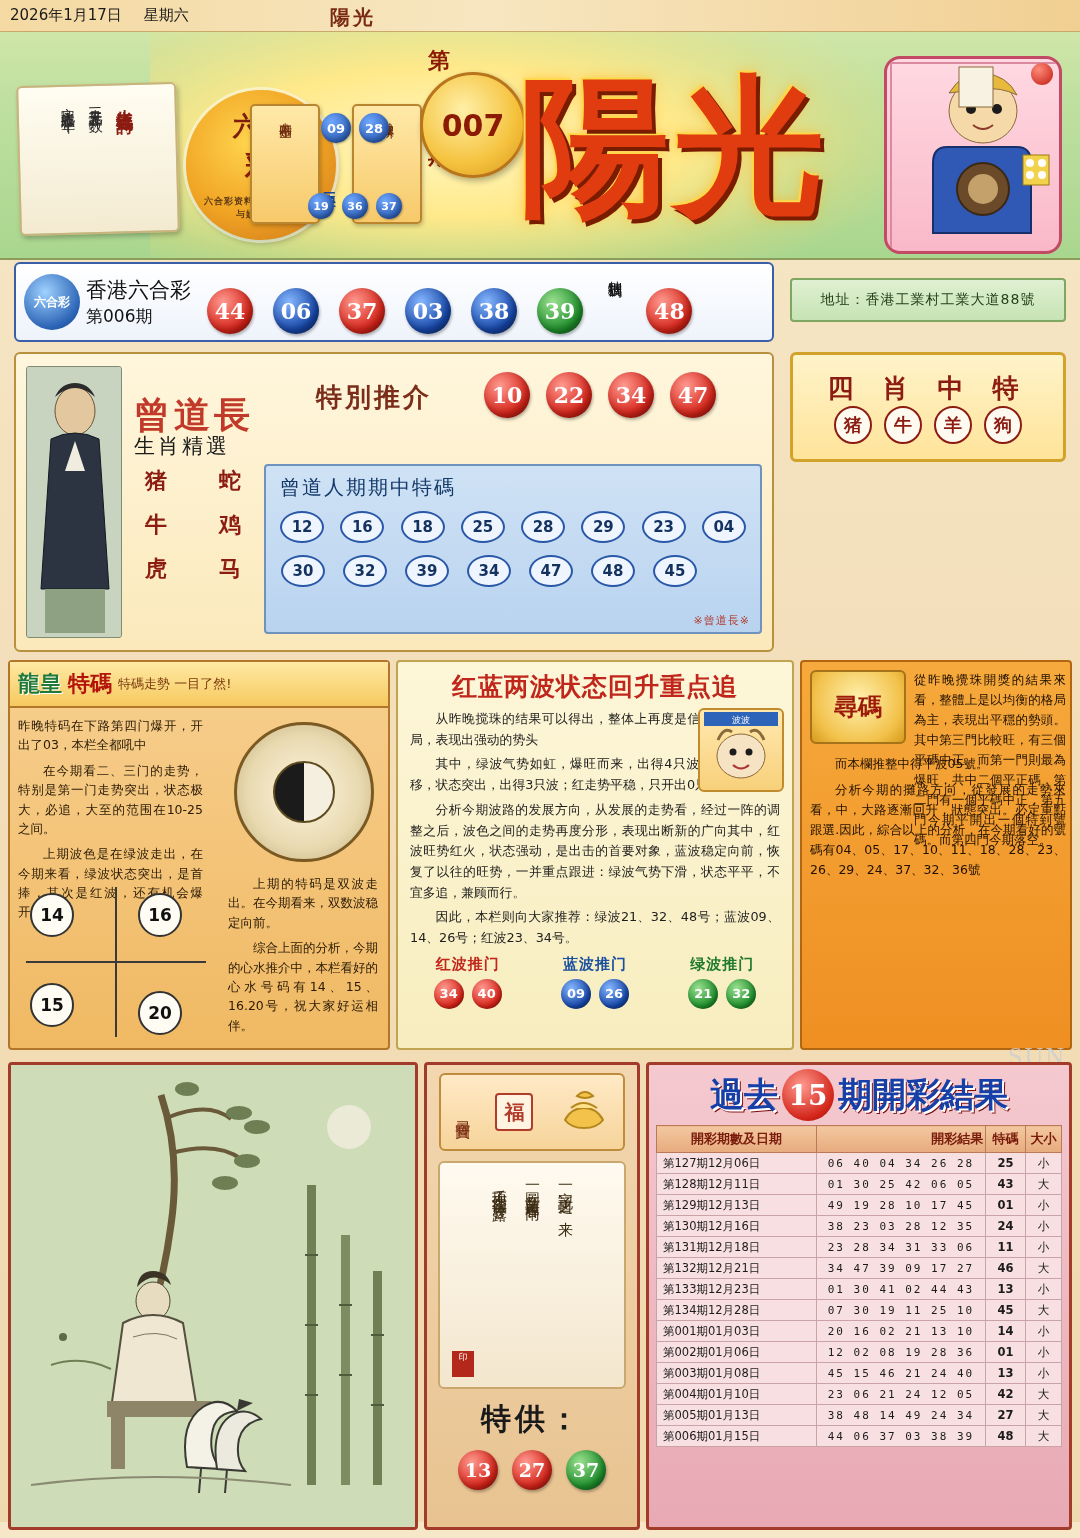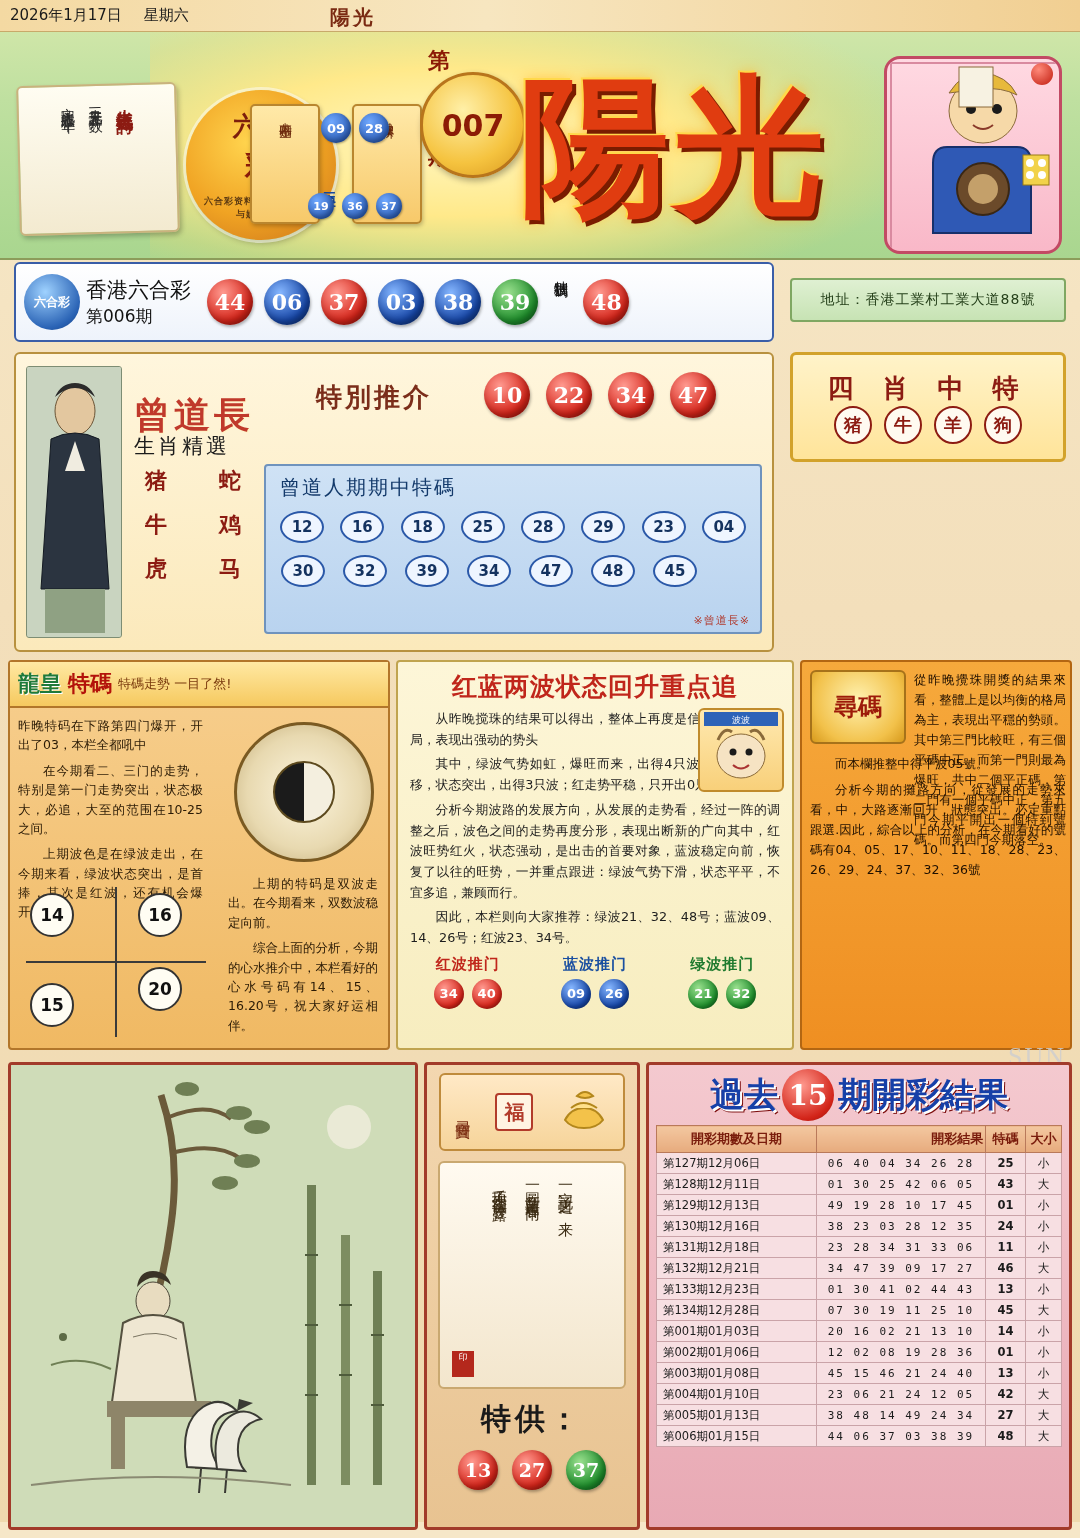--- a/index.html
+++ b/index.html
@@ -135,21 +135,21 @@
     display:flex; align-items:center; padding:0 8px;
   }
   .res-logo {
     width:56px; height:56px; border-radius:50%;
     background:radial-gradient(circle at 38% 32%, #9fd2ff, #2a63b5 70%, #123a7a);
     color:#fff; font-size:12px; display:flex; align-items:center; justify-content:center;
     font-weight:bold; margin-right:6px;
   }
   .res-title { font-size:21px; color:#111; line-height:1.35; }
   .res-title .sub { font-size:17px; }
-  .res-balls { display:flex; align-items:center; gap:11px; margin-left:16px; }
+  .res-balls { display:flex; align-items:flex-end; gap:20px; margin-left:16px; }
   .bigball {
     width:46px; height:46px; border-radius:50%;
     display:flex; align-items:center; justify-content:center;
     font-size:22px; font-weight:bold; color:#fff;
     box-shadow:inset -3px -4px 7px rgba(0,0,0,.28), 1px 2px 3px rgba(0,0,0,.3);
     font-family:"DejaVu Serif","Liberation Serif",serif;
   }
   .bigball.red   { background:radial-gradient(circle at 35% 30%, #ff9a90, #d6251a 65%, #8e0f08); }
   .bigball.blue  { background:radial-gradient(circle at 35% 30%, #86b7ff, #1747a8 65%, #0c2a68); }
   .bigball.green { background:radial-gradient(circle at 35% 30%, #9be08f, #1f8f2c 65%, #0d5a1a); }
@@ -613,21 +613,21 @@
       <div class="a-text2">
         <p style="margin:0 0 6px; text-indent:2em;">上期的特码是双波走出。在今期看来，双数波稳定向前。</p>
         <p style="margin:0; text-indent:2em;">综合上面的分析，今期的心水推介中，本栏看好的心水号码有14、15、16.20号，祝大家好运相伴。</p>
       </div>
       <div class="cross">
         <div class="vline"></div>
         <div class="hline"></div>
         <div class="cnum" style="left:4px; top:6px;">14</div>
         <div class="cnum" style="left:112px; top:6px;">16</div>
         <div class="cnum" style="left:4px; top:96px;">15</div>
-        <div class="cnum" style="left:112px; top:80px;">20</div>
+        <div class="cnum" style="left:112px; top:104px;">20</div>
       </div>
     </div>
 
     <div class="col-b">
       <h2>红蓝两波状态回升重点追</h2>
       <div class="b-mascot">
         <svg width="82" height="80" viewBox="0 0 82 80">
           <rect x="4" y="2" width="74" height="14" fill="#2d63b8"></rect>
           <text x="41" y="13" font-size="9" fill="#fff" text-anchor="middle">波波</text>
           <ellipse cx="41" cy="46" rx="24" ry="22" fill="#f6e3c3" stroke="#8a6a3a"></ellipse>

